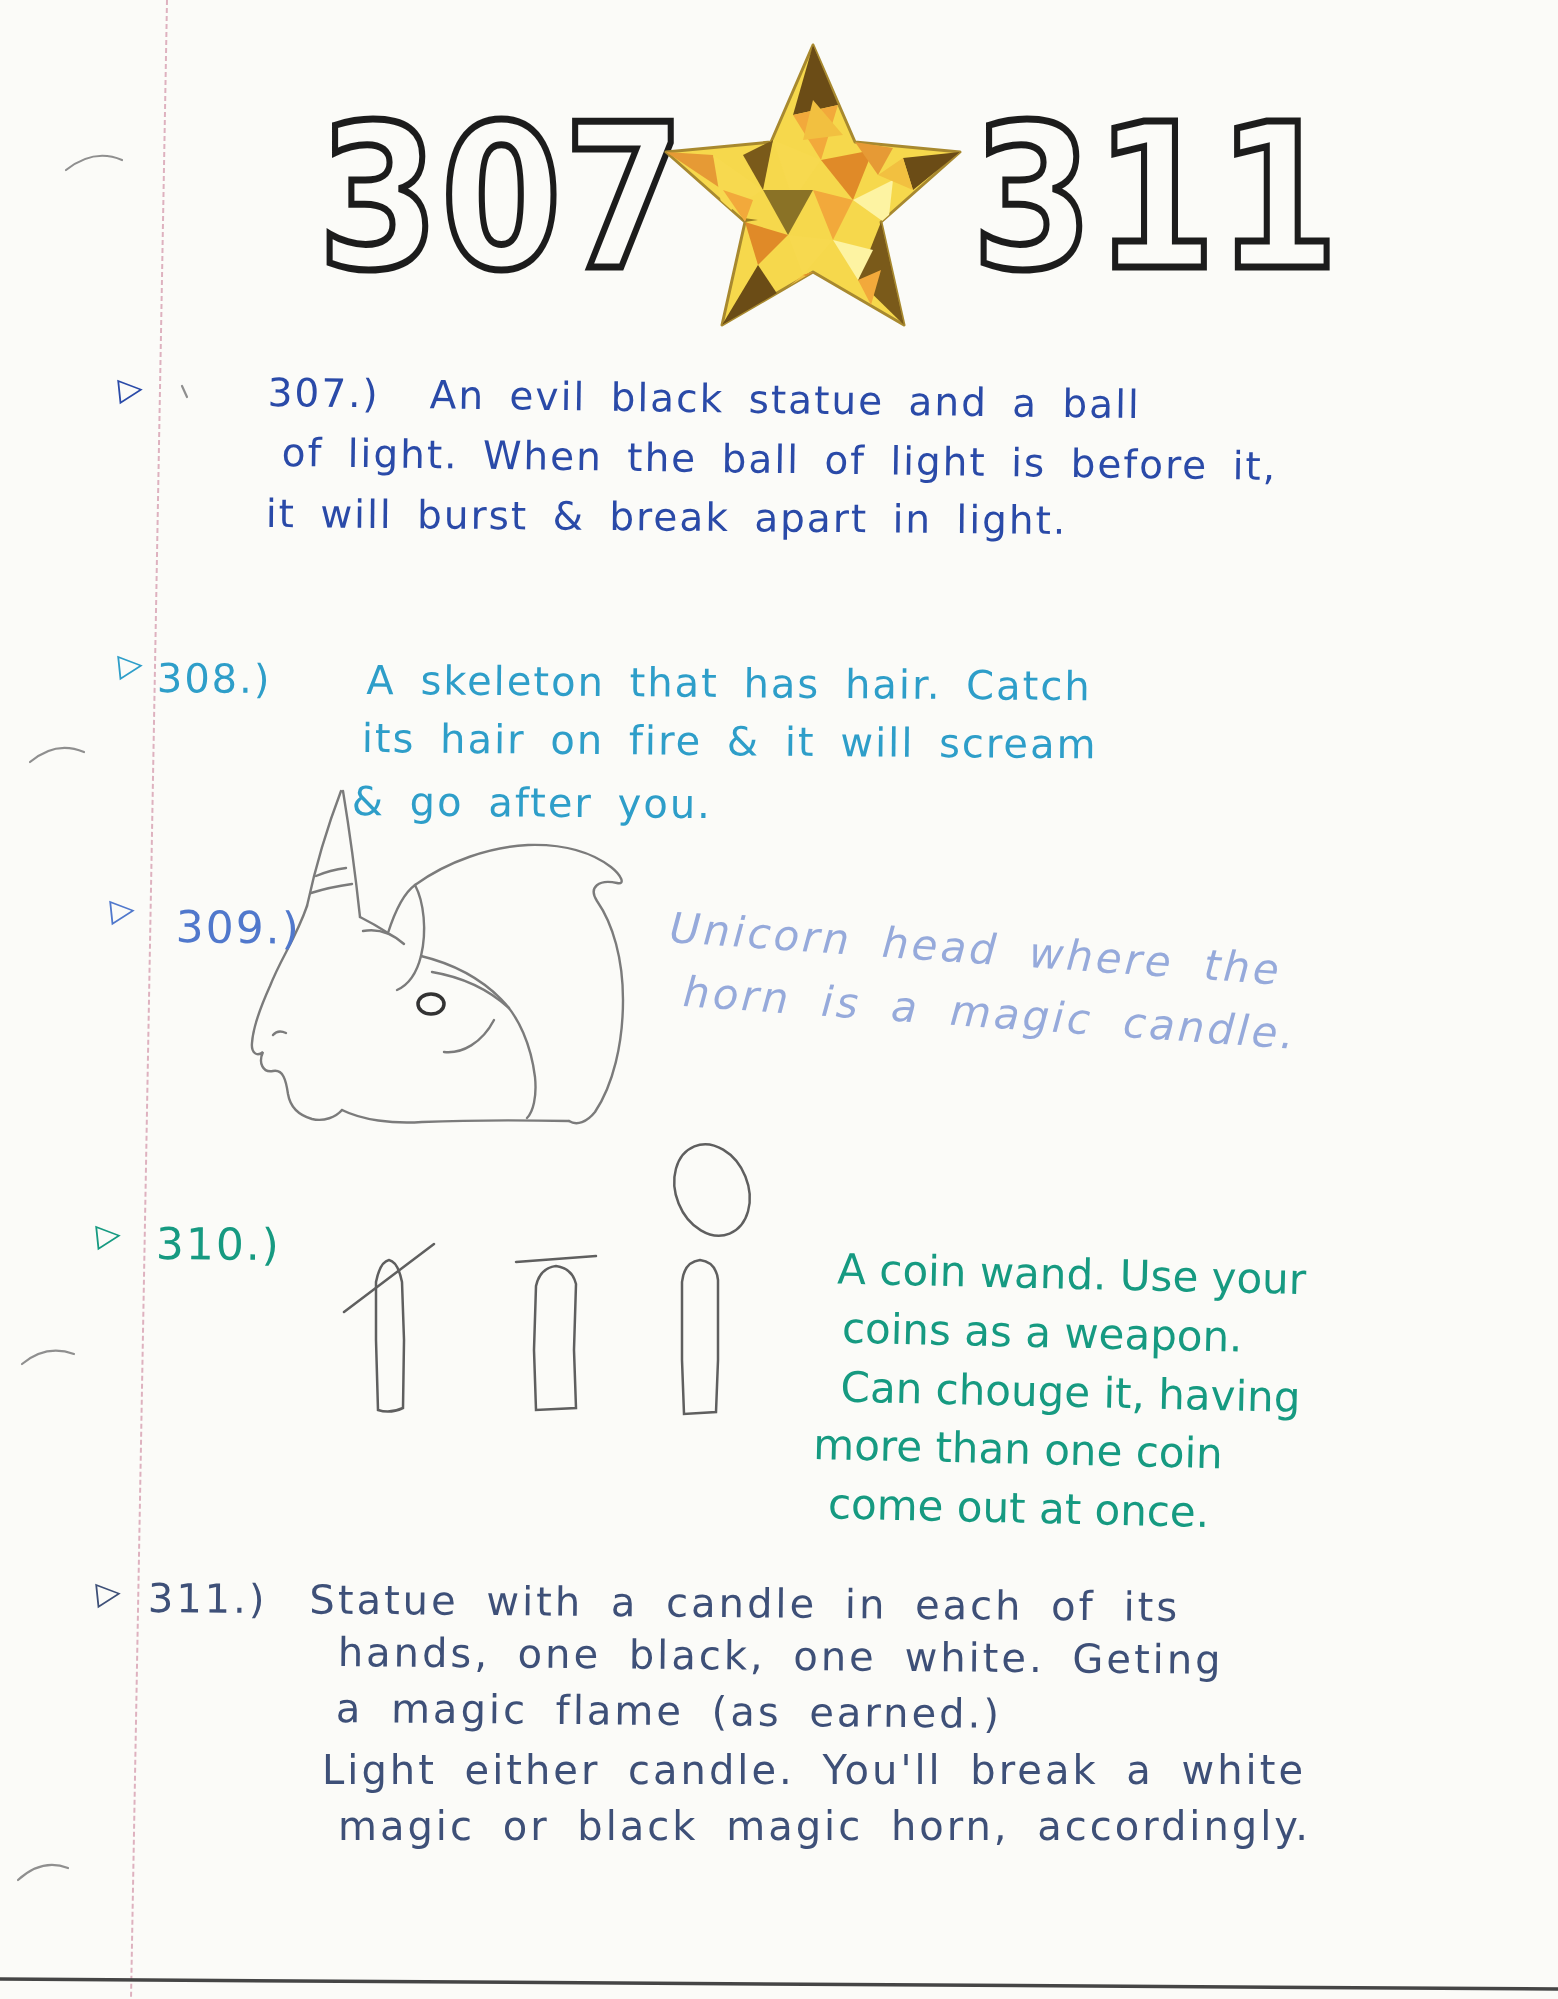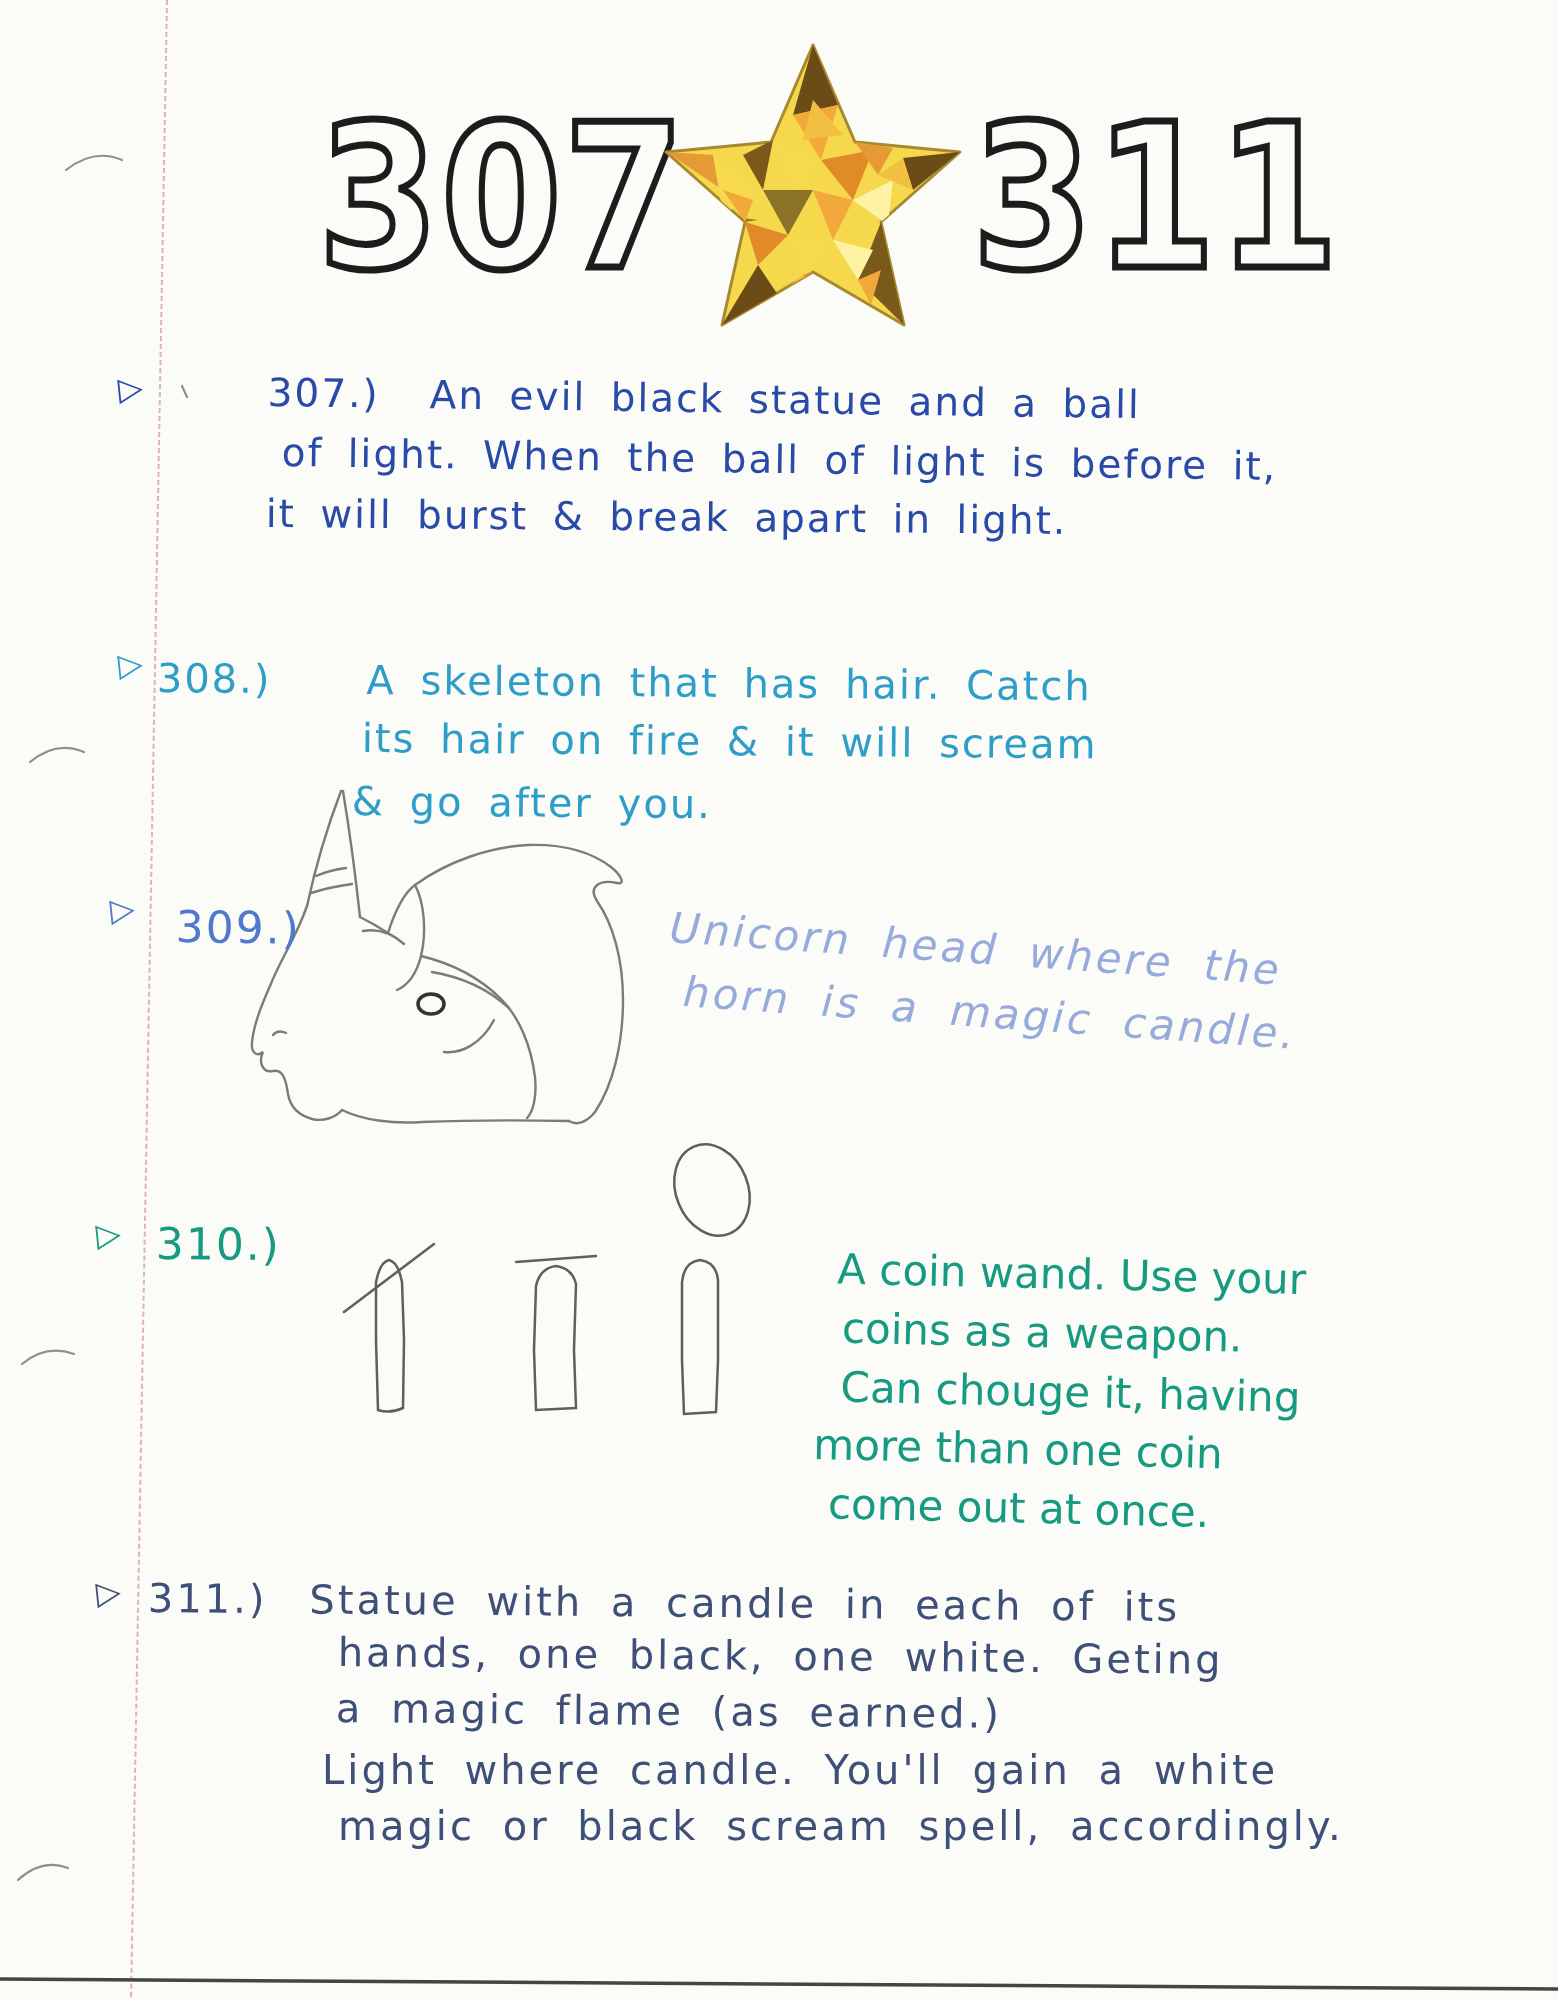--- a/index.html
+++ b/index.html
@@ -180,16 +180,16 @@
     <div class="hand-line e310">more than one coin</div>
     <div class="hand-line e310" style="padding-left:16px">come out at once.</div>
   </div>
 
   <span class="bullet" style="left:96px;top:1576px;color:#3e5078">▷</span>
   <div class="hand e311 r05" style="left:148px;top:1576px">
     <span class="lbl-sm">311.)</span><span>Statue with a candle in each of its</span>
   </div>
   <div class="hand e311 r05" style="left:338px;top:1630px">hands, one black, one white. Geting</div>
   <div class="hand e311 r05" style="left:336px;top:1686px">a magic flame (as earned.)</div>
-  <div class="hand e311" style="left:322px;top:1748px">Light where candle. You'll gain a white</div>
-  <div class="hand e311" style="left:338px;top:1804px">magic or black scream spell, accordingly.</div>
+  <div class="hand e311" style="left:322px;top:1748px">Light either candle. You'll break a white</div>
+  <div class="hand e311" style="left:338px;top:1804px">magic or black magic horn, accordingly.</div>
 
 </div>
 
 </body></html>

